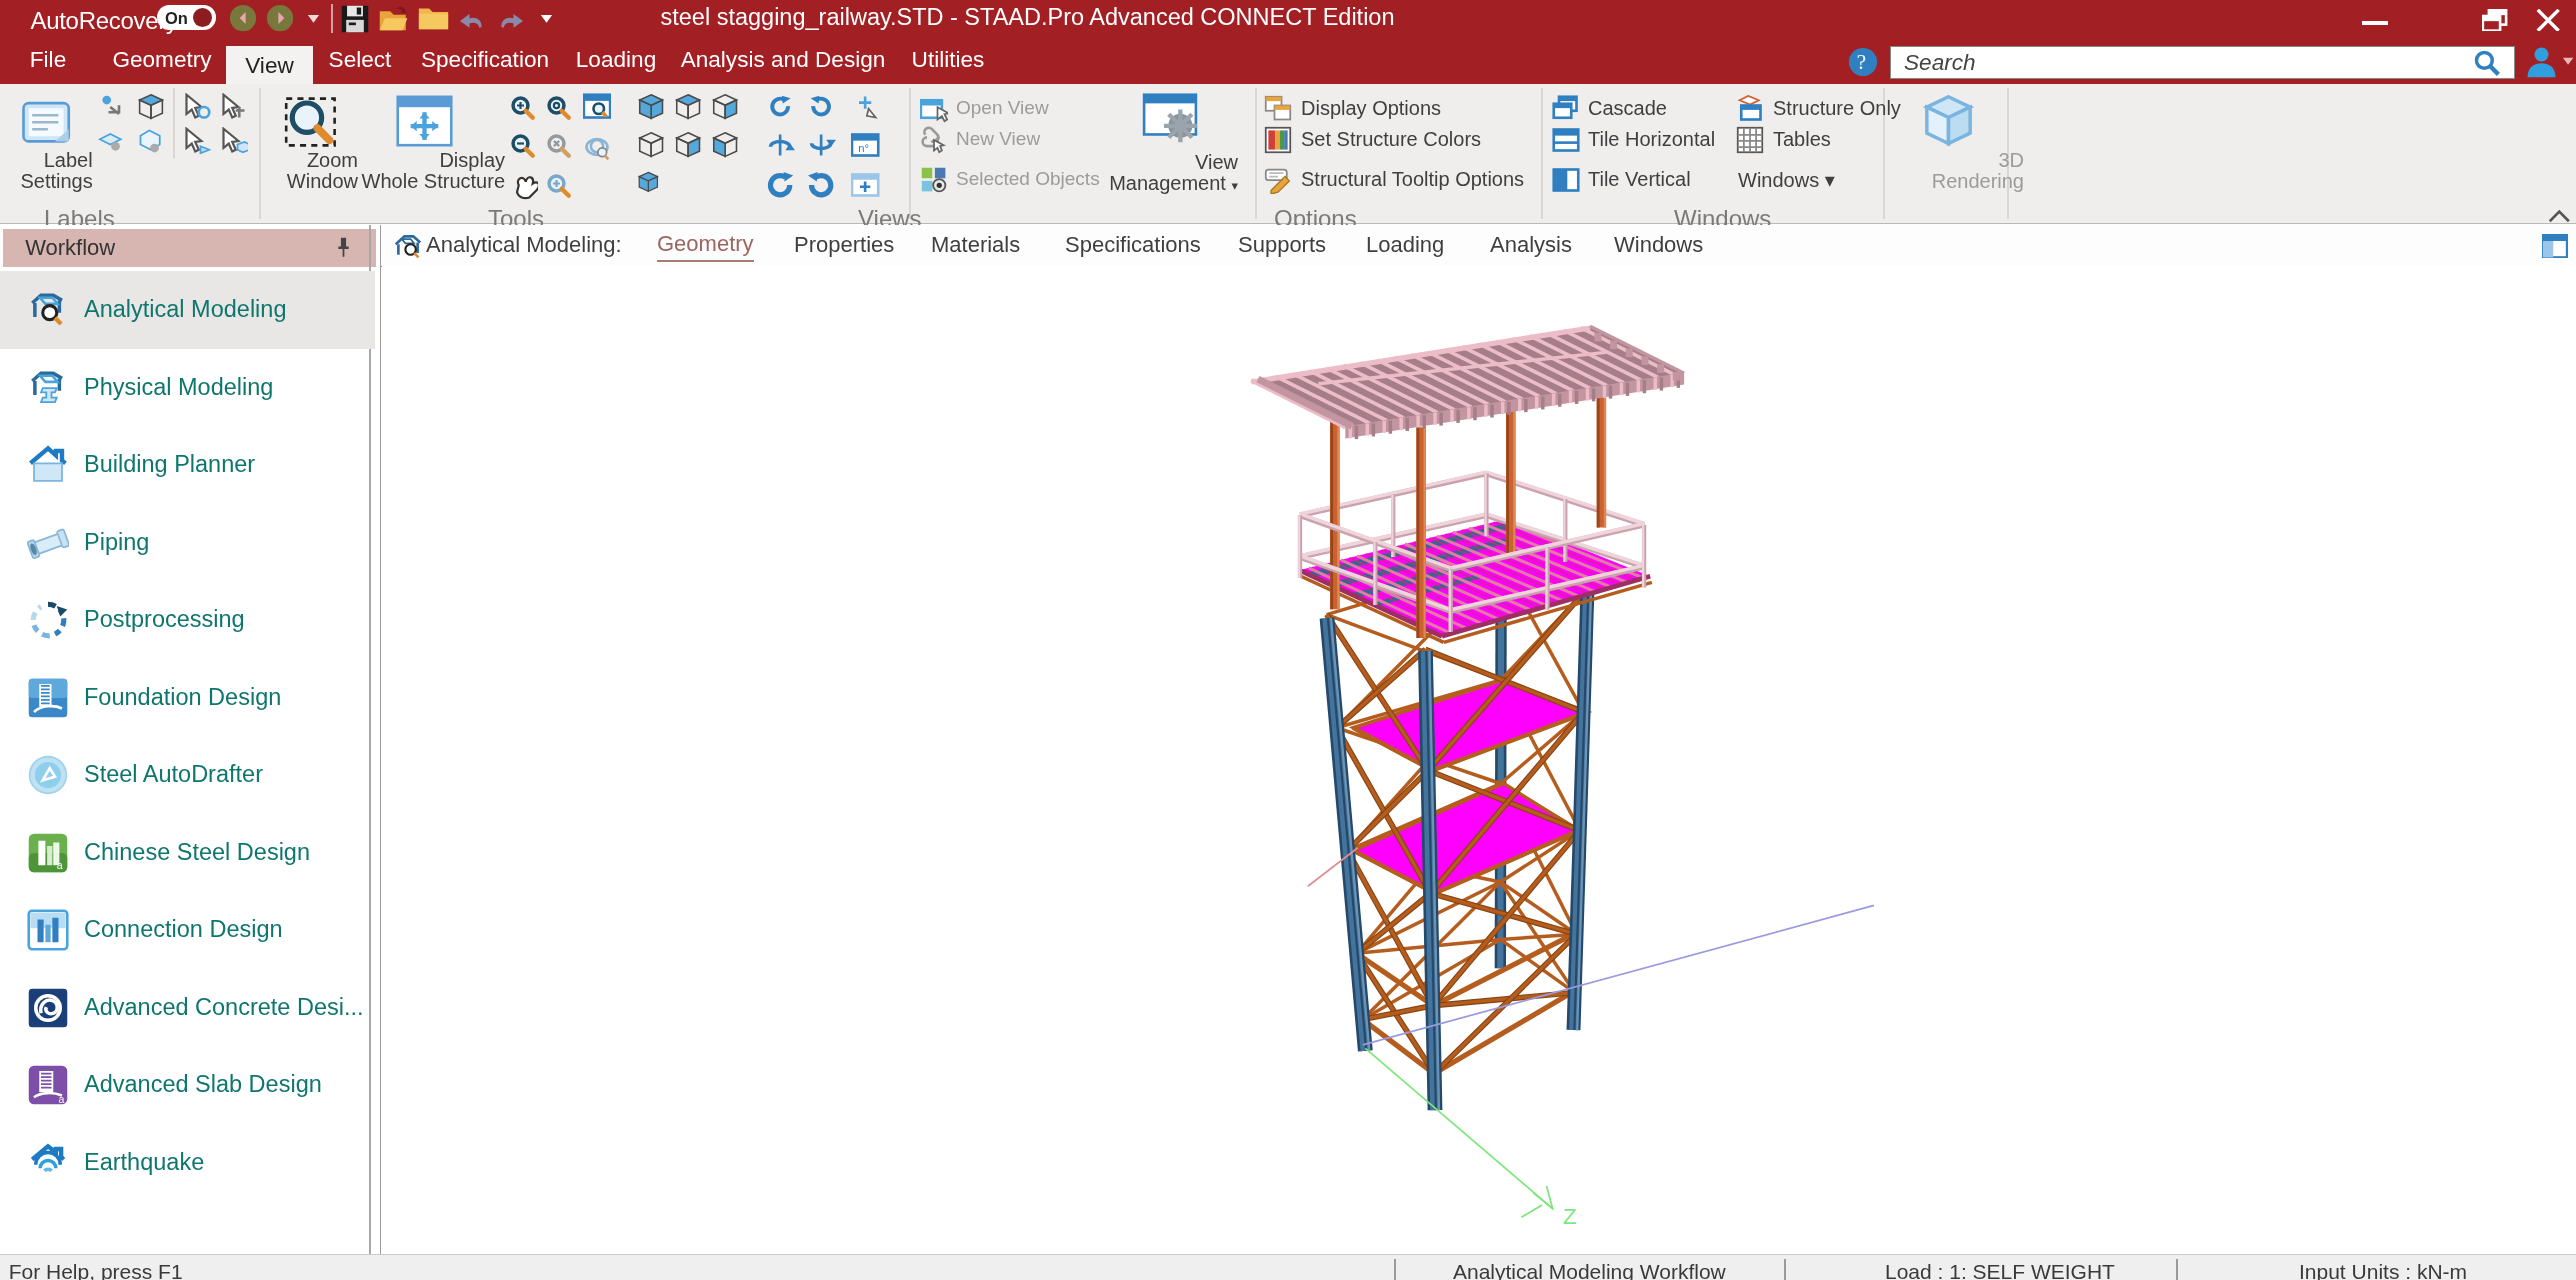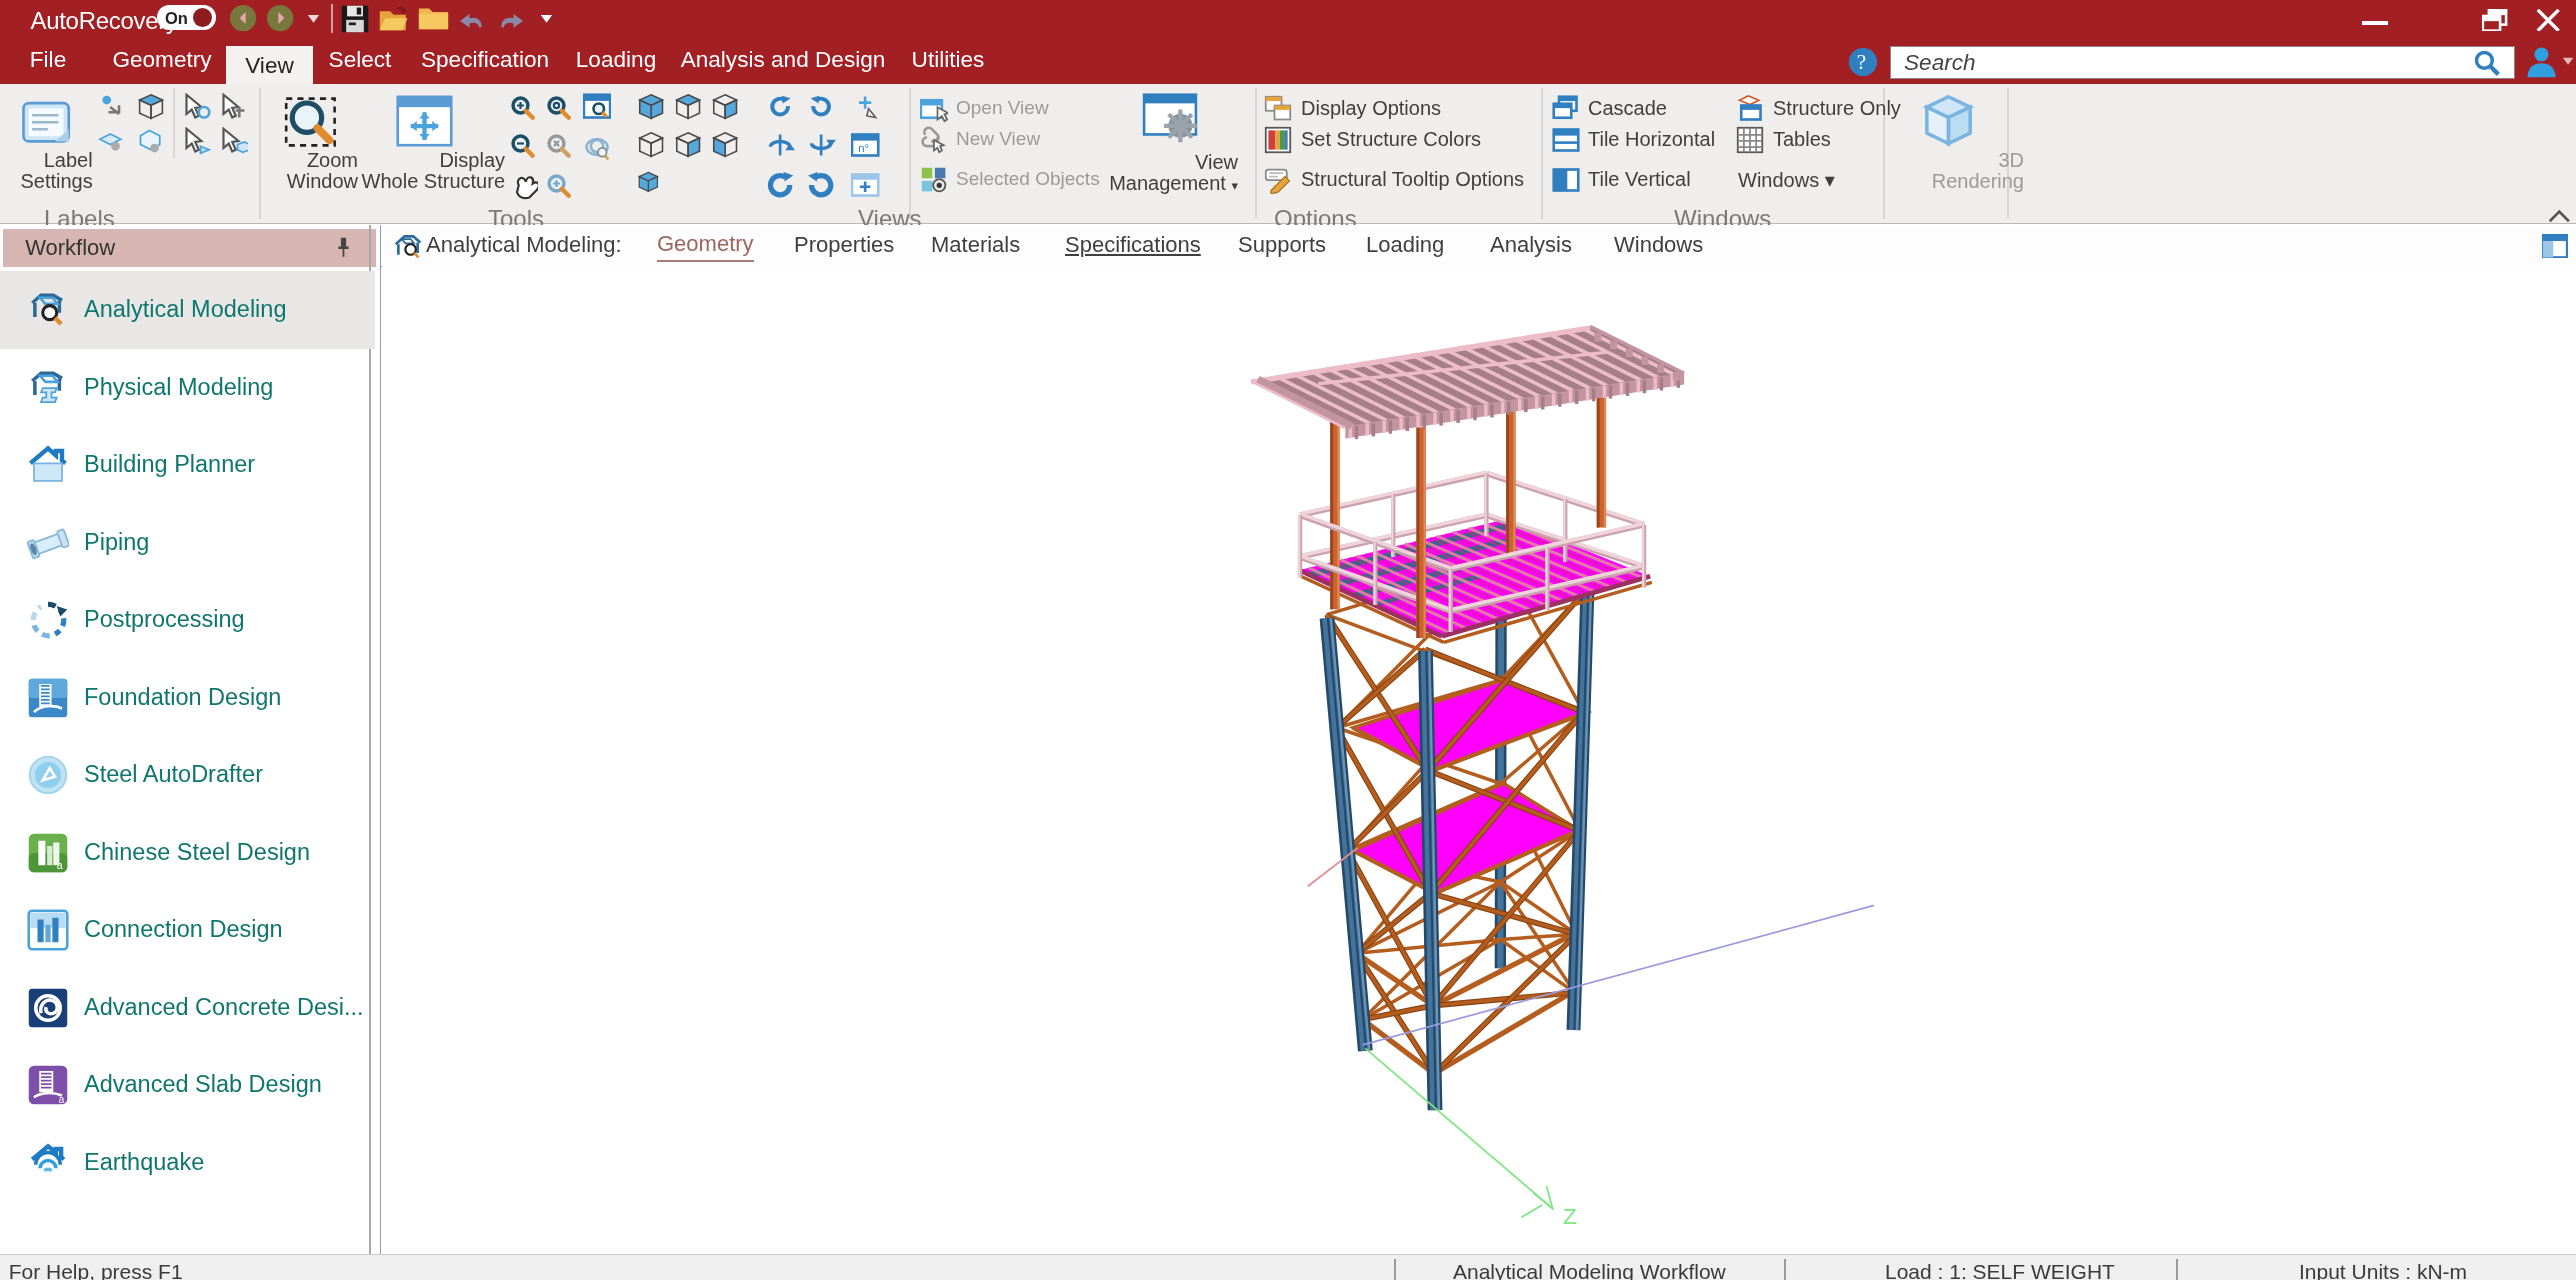--- a/index.html
+++ b/index.html
@@ -60,20 +60,21 @@
     </svg>
 <svg class="abs" style="left:458px;top:7px" width="30" height="22.6" viewBox="0 0 34 26">
       <path d="M27 23 c0-9 -7-12 -14-10 l0-5 -11 8 11 8 0-5 c5-2 11 0 11 5z" fill="#8a8aa8"></path>
     </svg>
 <svg class="abs" style="left:495px;top:7px" width="30" height="22.6" viewBox="0 0 34 26">
       <path d="M7 23 c0-9 7-12 14-10 l0-5 11 8 -11 8 0-5 c-5-2 -11 0 -11 5z" fill="#8a8aa8"></path>
     </svg>
 <svg class="abs" style="left:540px;top:14px" width="13" height="9.6" viewBox="0 0 15 11">
       <polygon points="1,1 14,1 7.5,10" fill="#fff"></polygon>
     </svg>
+<div class="abs" style="left:0;top:4.4px;width:2055px;text-align:center;font-size:23.5px;color:#fff">steel stagging_railway.STD - STAAD.Pro Advanced CONNECT Edition</div>
 <div class="abs" style="left:2362px;top:21px;width:26px;height:3.5px;background:#fff"></div>
 <svg class="abs" style="left:2482px;top:8.7px" width="31" height="22.6" viewBox="0 0 36 26">
       <rect x="8" y="1" width="20" height="17" fill="none" stroke="#fff" stroke-width="3"></rect>
       <rect x="8" y="1" width="20" height="6" fill="#fff"></rect>
       <rect x="1" y="8" width="20" height="17" fill="#a21f24" stroke="#fff" stroke-width="3"></rect>
       <rect x="1" y="8" width="20" height="6" fill="#fff"></rect>
     </svg>
 <svg class="abs" style="left:2536px;top:8.7px" width="24.4" height="22.6" viewBox="0 0 28 26">
       <path d="M2 1 L26 25 M26 1 L2 25" stroke="#fff" stroke-width="4"></path>
     </svg>
@@ -394,21 +395,21 @@
       <path d="M3 14 L13 5 L23 5 L31 12" fill="none" stroke="#2a6a9a" stroke-width="3"></path>
       <path d="M6 14 l0 12 M28 12 l0 12" stroke="#2a6a9a" stroke-width="3"></path>
       <polygon points="10,8 20,8 24,13 14,13" fill="none" stroke="#2a6a9a" stroke-width="2"></polygon>
       <circle cx="20" cy="20" r="6" fill="#fff" stroke="#222" stroke-width="2.5"></circle>
       <line x1="24" y1="24" x2="29" y2="29" stroke="#e08a2e" stroke-width="3"></line>
     </svg>
 <div class="tab" style="left:45px;color:#3f3f3f">Analytical Modeling:</div>
 <div class="tab" style="left:276px;color:#9c6660;border-bottom:2.6px solid #ab7b76;height:37px;line-height:37px;">Geometry</div>
 <div class="tab" style="left:413px;color:#3f3f3f;">Properties</div>
 <div class="tab" style="left:550px;color:#3f3f3f;">Materials</div>
-<div class="tab" style="left:684px;color:#3f3f3f;text-decoration:underline;">Specifications</div>
+<div class="tab" style="left:684px;color:#3f3f3f;">Specifications</div>
 <div class="tab" style="left:857px;color:#3f3f3f;">Supports</div>
 <div class="tab" style="left:985px;color:#3f3f3f;">Loading</div>
 <div class="tab" style="left:1109px;color:#3f3f3f;">Analysis</div>
 <div class="tab" style="left:1233px;color:#3f3f3f;">Windows</div>
 <svg class="abs" style="left:2161px;top:8.7px" width="26" height="24.4" viewBox="0 0 30 28">
       <rect x="1" y="1" width="28" height="26" fill="#fff" stroke="#2f7fc1" stroke-width="3"></rect>
       <rect x="1" y="1" width="28" height="7" fill="#2f7fc1"></rect>
       <rect x="1" y="8" width="12" height="19" fill="#9cc6e8"></rect>
     </svg>
 </div>

